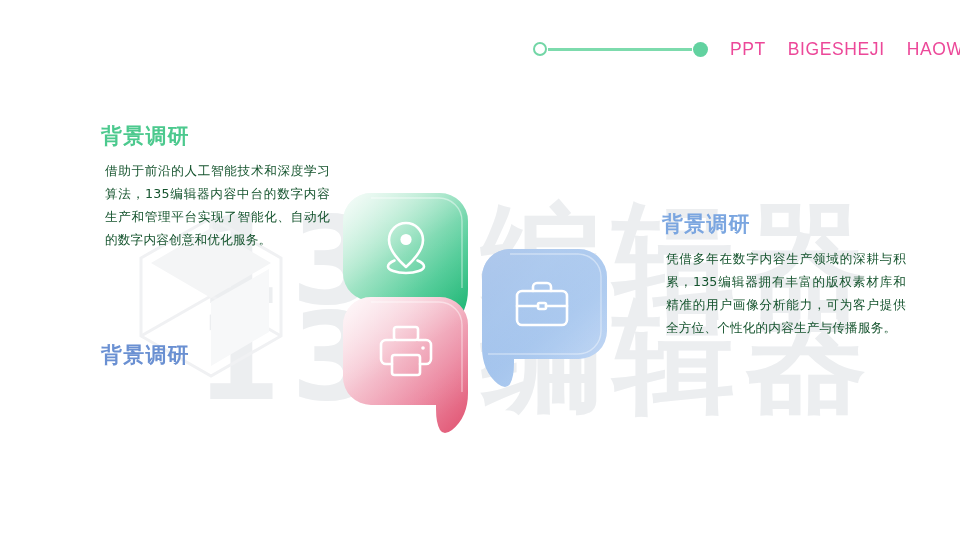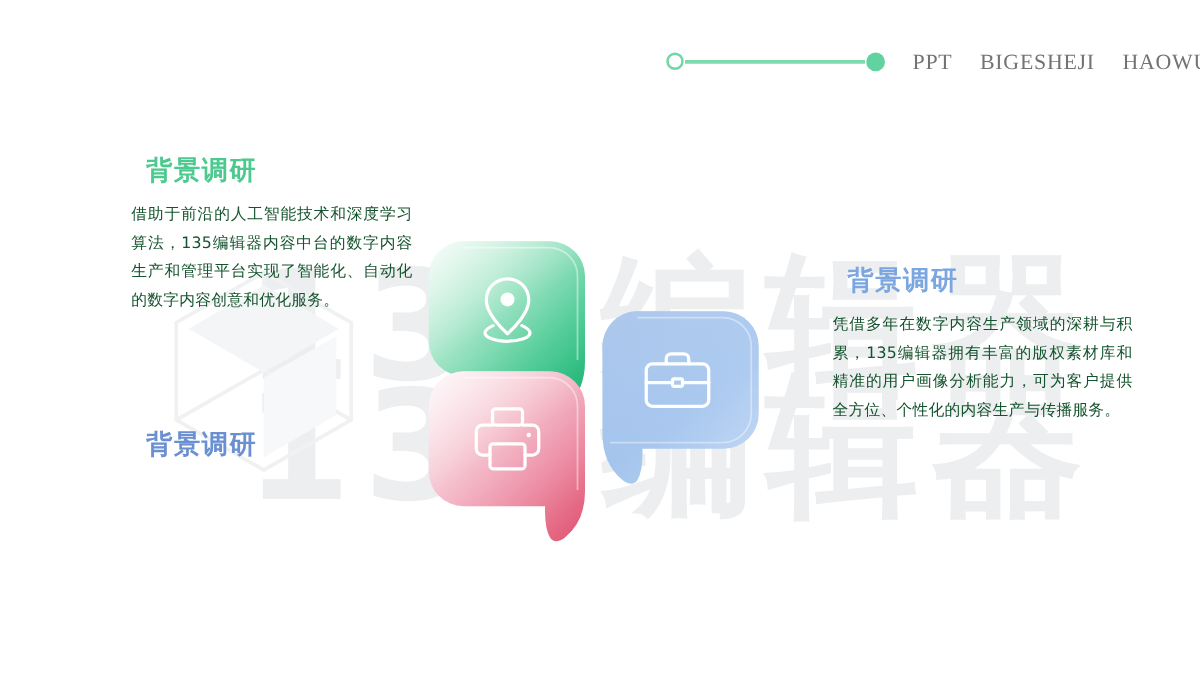--- a/index.html
+++ b/index.html
@@ -60,22 +60,22 @@
   .hdr-words {
     display: flex;
     align-items: baseline;
     margin-left: 22px;
     gap: 22px;
     white-space: nowrap;
   }
   .hdr-word {
     font-size: 17.5px;
     letter-spacing: 0.6px;
-    color: #737373;
-    font-family: Liberation Serif, serif;
+    color: #ec4899;
+    font-family: Liberation Sans, sans-serif;
     text-align: center;
   }
 
   
   .watermark {
     position: absolute;
     left: 0;
     top: 0;
     width: 960px;
     height: 540px;
@@ -108,21 +108,21 @@
 
   
   .col {
     position: absolute;
     z-index: 3;
   }
   .col-heading {
     font-size: 21px;
     font-weight: 700;
     letter-spacing: 1.2px;
-    margin: 0 0 13px 16px;
+    margin: 0 0 13px 0;
     font-family: "DejaVu Sans", sans-serif;
     line-height: 1;
   }
   .col-body {
     font-size: 12.6px;
     line-height: 1.82;
     color: #14532d;
     margin: 4px;
     text-align: justify;
     font-family: "DejaVu Sans", sans-serif;

